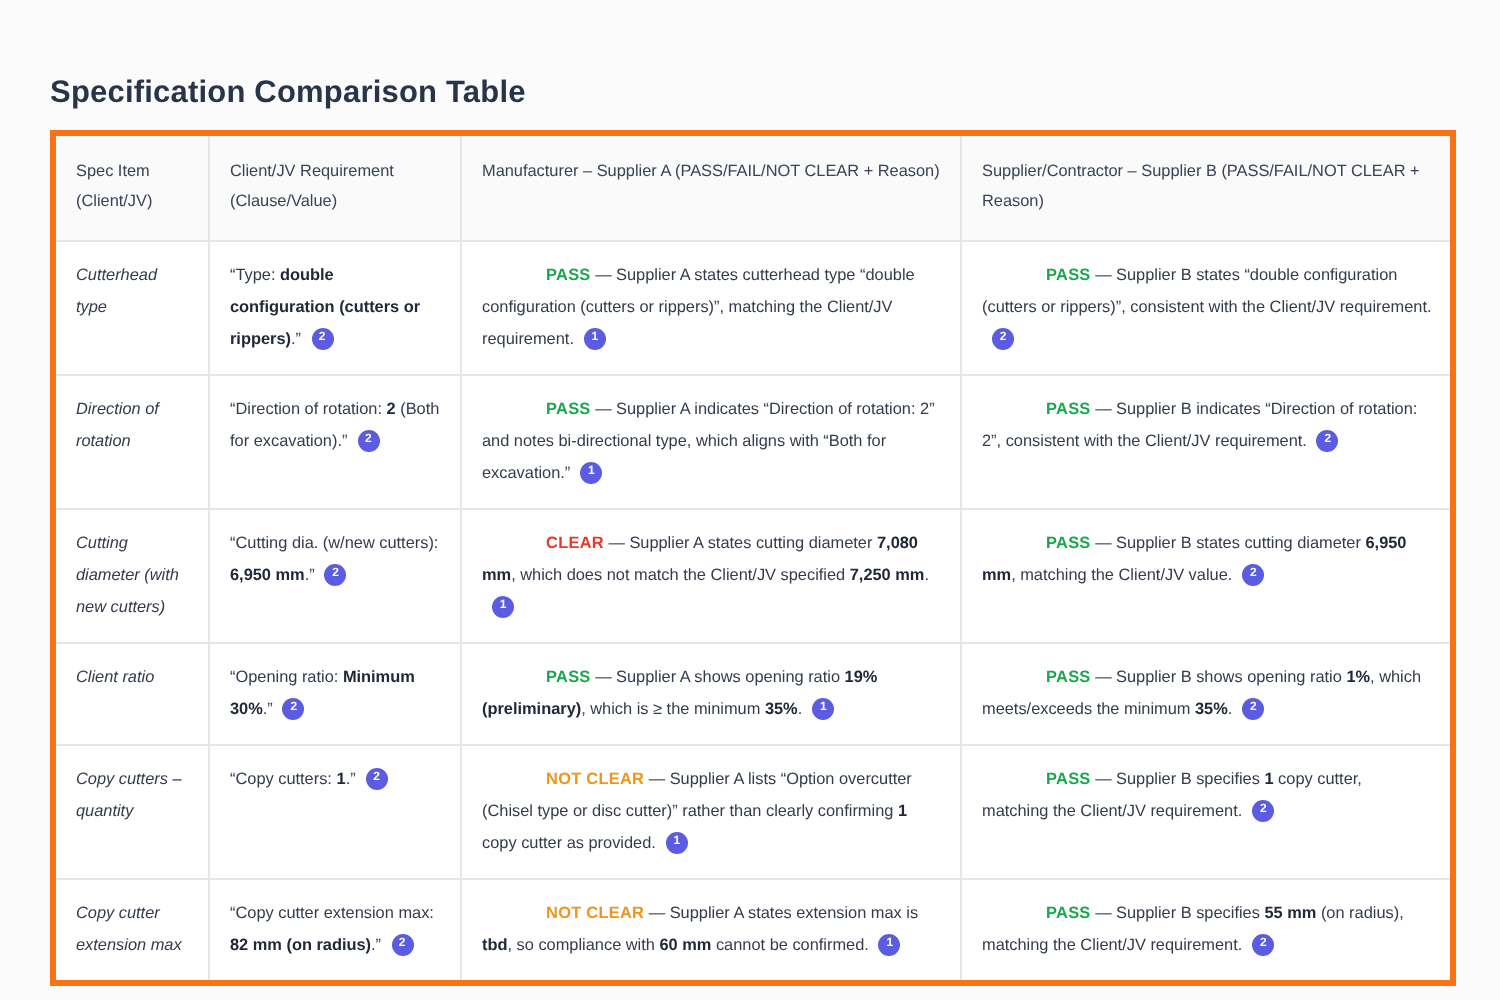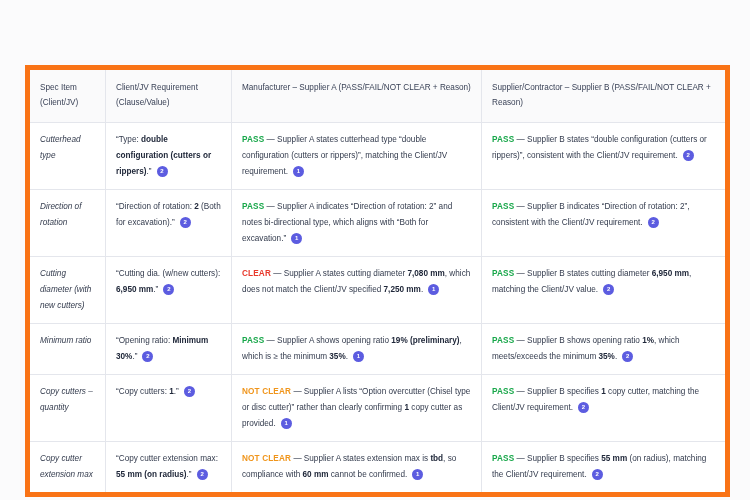--- a/index.html
+++ b/index.html
@@ -35,21 +35,21 @@
     position: absolute;
     left: 25px;
     top: 65px;
     width: 700px;
   }
   table.cmp {
     width: 700px;
     border-collapse: collapse;
     table-layout: fixed;
     background: #ffffff;
-    border: 5px solid #f97316;
+    border: 3px solid #f97316;
   }
   table.cmp col.c1 { width: 78px; }
   table.cmp col.c2 { width: 126px; }
   table.cmp col.c3 { width: 250px; }
   table.cmp col.c4 { width: 246px; }
 
   table.cmp th, table.cmp td {
     border: 1px solid #e4e6ec;
     vertical-align: top;
     padding: 9px 9px 9px 10px;
@@ -66,21 +66,21 @@
   }
   table.cmp tbody td {
     background: #ffffff;
     color: #333b4d;
     font-size: 8.2px;
     line-height: 1.95;
   }
   td.spec-item { color: #3a4257; font-style: italic; }
   td.req b, td.res b { font-weight: 700; color: #20283a; }
 
-  .verdict { font-weight: 700; letter-spacing: 0.15px; }
+  .verdict { font-weight: 700; letter-spacing: 0.15px; margin-left: 32px; }
   .verdict.pass { color: #18a74a; }
   .verdict.fail { color: #e8392c; }
   .verdict.notclear { color: #f0951b; }
 
   .badge {
     display: inline-block;
     width: 11px;
     height: 11px;
     line-height: 11px;
     border-radius: 50%;
@@ -93,20 +93,21 @@
     position: relative;
     top: -0.5px;
     font-weight: 600;
   }
 </style>
 </head>
 <body>
 
 <div class="page">
 
+  <div class="page-title">Specification Comparison Table</div>
 
   <div class="table-wrap">
     <table class="cmp">
       <colgroup>
         <col class="c1">
           <col class="c2">
           <col class="c3">
           <col class="c4">
       </colgroup>
       <thead>
@@ -136,34 +137,34 @@
             <td class="res"><span class="verdict pass">PASS</span> — Supplier A indicates “Direction of rotation: 2” and notes bi-directional type, which aligns with “Both for excavation.”<span class="badge">1</span></td>
             <td class="res"><span class="verdict pass">PASS</span> — Supplier B indicates “Direction of rotation: 2”, consistent with the Client/JV requirement.<span class="badge">2</span></td>
           </tr>
           <tr>
             <td class="spec-item">Cutting diameter (with new cutters)</td>
             <td class="req">“Cutting dia. (w/new cutters): <b>6,950 mm</b>.”<span class="badge">2</span></td>
             <td class="res"><span class="verdict fail">CLEAR</span> — Supplier A states cutting diameter <b>7,080 mm</b>, which does not match the Client/JV specified <b>7,250 mm</b>.<span class="badge">1</span></td>
             <td class="res"><span class="verdict pass">PASS</span> — Supplier B states cutting diameter <b>6,950 mm</b>, matching the Client/JV value.<span class="badge">2</span></td>
           </tr>
           <tr>
-            <td class="spec-item">Minimum ratio</td>
+            <td class="spec-item">Client ratio</td>
             <td class="req">“Opening ratio: <b>Minimum 30%</b>.”<span class="badge">2</span></td>
             <td class="res"><span class="verdict pass">PASS</span> — Supplier A shows opening ratio <b>19% (preliminary)</b>, which is ≥ the minimum <b>35%</b>.<span class="badge">1</span></td>
             <td class="res"><span class="verdict pass">PASS</span> — Supplier B shows opening ratio <b>1%</b>, which meets/exceeds the minimum <b>35%</b>.<span class="badge">2</span></td>
           </tr>
           <tr>
             <td class="spec-item">Copy cutters – quantity</td>
             <td class="req">“Copy cutters: <b>1</b>.”<span class="badge">2</span></td>
             <td class="res"><span class="verdict notclear">NOT CLEAR</span> — Supplier A lists “Option overcutter (Chisel type or disc cutter)” rather than clearly confirming <b>1</b> copy cutter as provided.<span class="badge">1</span></td>
             <td class="res"><span class="verdict pass">PASS</span> — Supplier B specifies <b>1</b> copy cutter, matching the Client/JV requirement.<span class="badge">2</span></td>
           </tr>
           <tr>
             <td class="spec-item">Copy cutter extension max</td>
-            <td class="req">“Copy cutter extension max: <b>55 mm (on radius)</b>.”<span class="badge">2</span></td>
+            <td class="req">“Copy cutter extension max: <b>82 mm (on radius)</b>.”<span class="badge">2</span></td>
             <td class="res"><span class="verdict notclear">NOT CLEAR</span> — Supplier A states extension max is <b>tbd</b>, so compliance with <b>60 mm</b> cannot be confirmed.<span class="badge">1</span></td>
             <td class="res"><span class="verdict pass">PASS</span> — Supplier B specifies <b>55 mm</b> (on radius), matching the Client/JV requirement.<span class="badge">2</span></td>
           </tr>
         </tbody>
     </table>
   </div>
 
 </div>
 
 </body></html>

